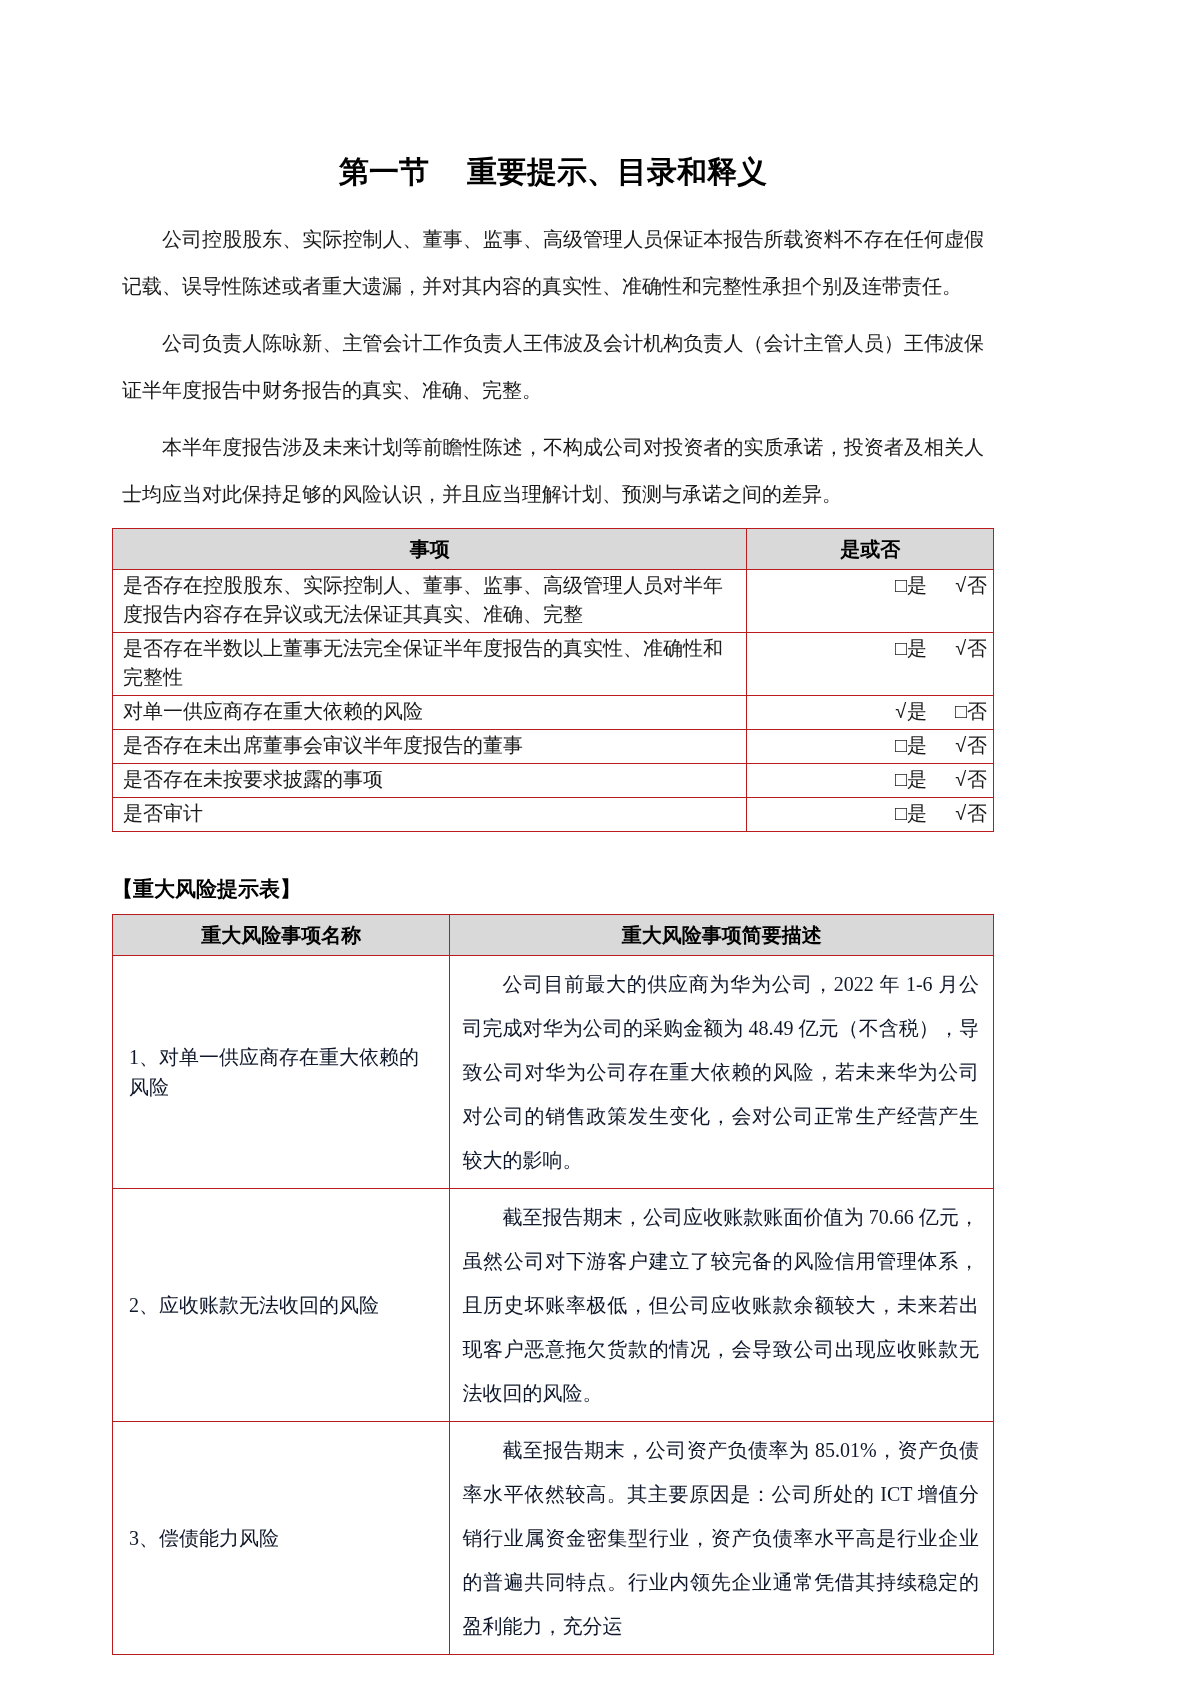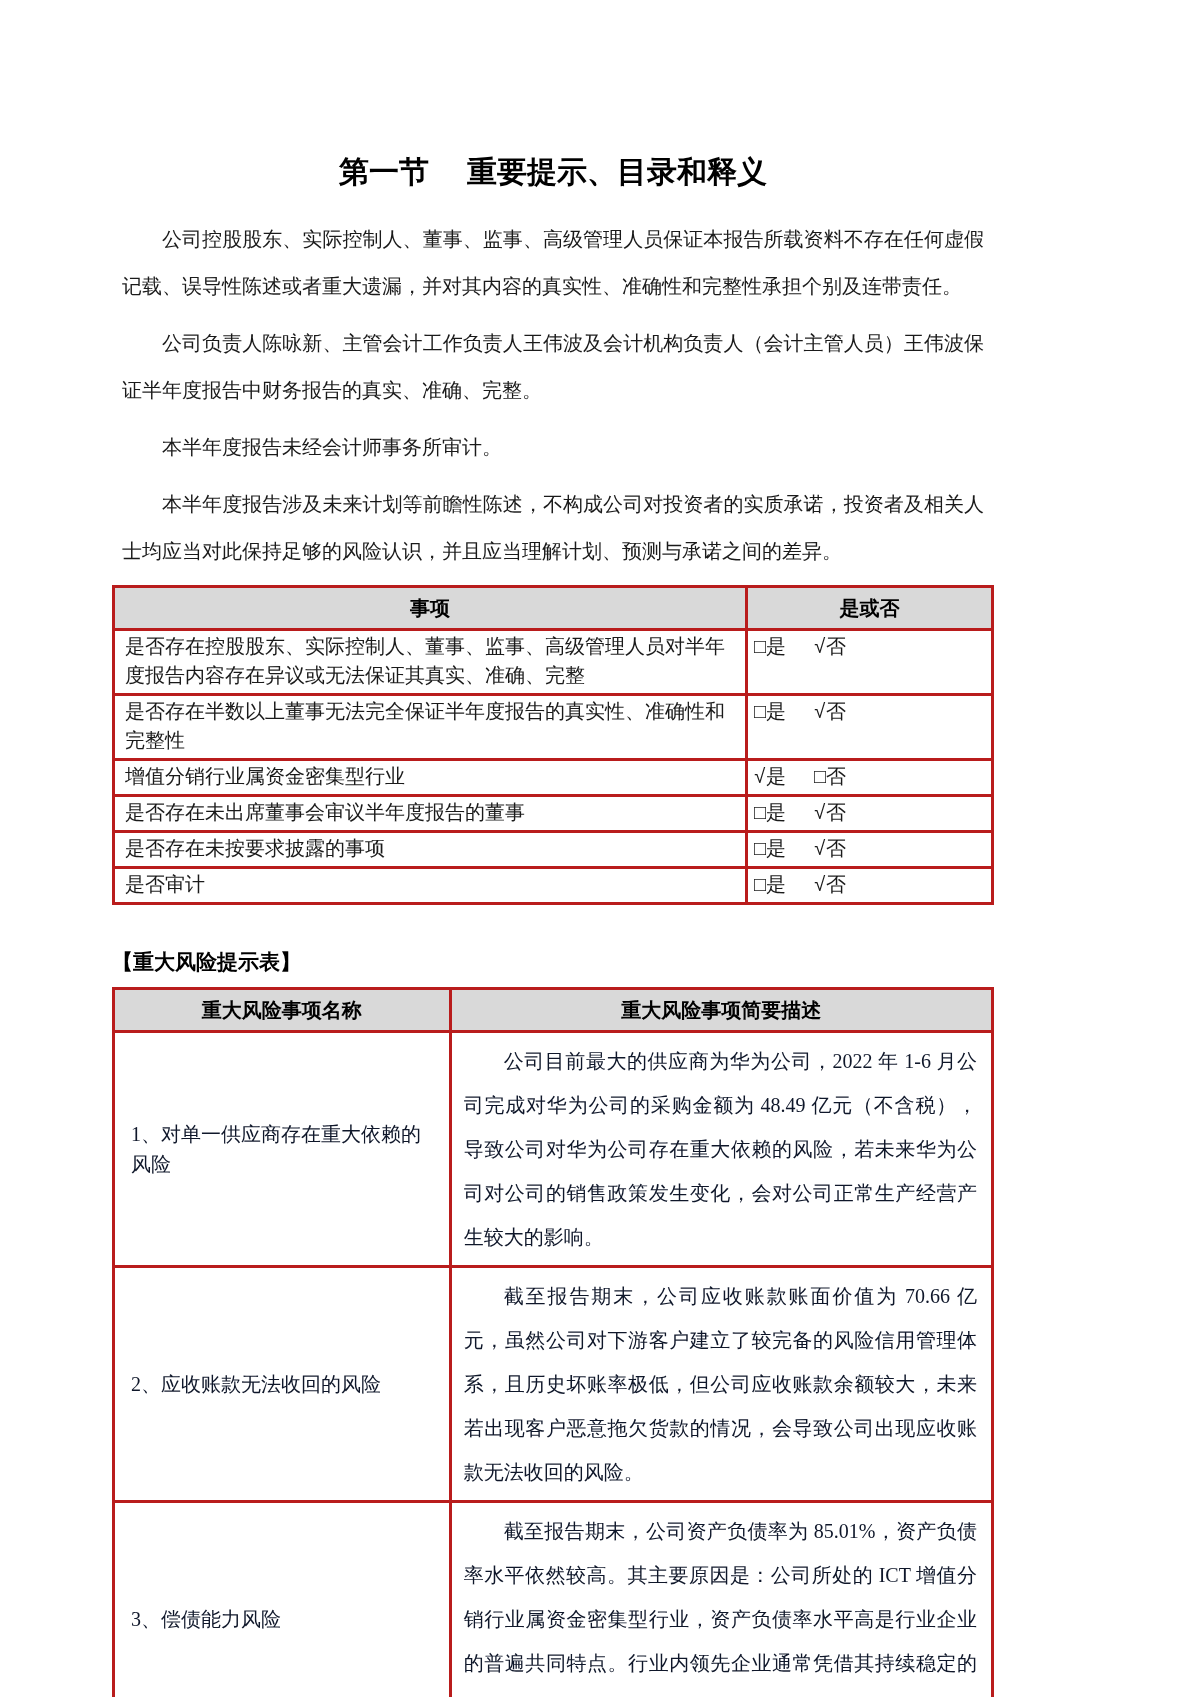--- a/index.html
+++ b/index.html
@@ -31,21 +31,21 @@
     text-align:justify;
     color:#1a1a1a;
   }
   table.doc-table{
     width:100%;
     margin-top:10px;
     border-collapse:collapse;
     table-layout:fixed;
   }
   table.doc-table th, table.doc-table td{
-    border:3px solid #b91c1c;
+    border:1px solid #b91c1c;
     box-sizing:border-box;
   }
   table.doc-table th{
     background:#d9d9d9;
     font-family:"Liberation Sans","DejaVu Sans",sans-serif;
     font-weight:bold;
     font-size:20px;
     line-height:30px;
     padding:5px 4px;
     text-align:center;
@@ -55,21 +55,21 @@
   .matters-table col.c-item{width:72%;}
   .matters-table col.c-ans{width:28%;}
   .matters-table td{
     font-size:20px;
     line-height:29px;
     vertical-align:top;
     color:#1a1a1a;
     font-family:Liberation Mono, monospace;
   }
   .matters-table td.item-cell{padding:2px 10px;text-align:left;}
-  .matters-table td.answer-cell{padding:2px 6px;text-align:left;white-space:nowrap;}
+  .matters-table td.answer-cell{padding:2px 6px;text-align:right;white-space:nowrap;}
   .matters-table td.answer-cell .ans{display:inline-block;}
   .matters-table td.answer-cell .ans + .ans{margin-left:16px;}
   
   .risk-heading{
     margin:42px 0 0 0;
     font-family:"Liberation Sans","DejaVu Sans",sans-serif;
     font-weight:bold;
     font-size:21px;
     line-height:30px;
     color:#000;
@@ -101,21 +101,20 @@
   <h1 class="doc-title">
     <span>第一节</span><span class="section-gap"></span><span>重要提示、目录和释义</span>
   </h1>
 
   <div class="body-paras">
 
       <p>公司控股股东、实际控制人、董事、监事、高级管理人员保证本报告所载资料不存在任何虚假记载、误导性陈述或者重大遗漏，并对其内容的真实性、准确性和完整性承担个别及连带责任。</p>
 
       <p>公司负责人陈咏新、主管会计工作负责人王伟波及会计机构负责人（会计主管人员）王伟波保证半年度报告中财务报告的真实、准确、完整。</p>
 
-      <p>本半年度报告未经会计师事务所审计。</p>
 
       <p>本半年度报告涉及未来计划等前瞻性陈述，不构成公司对投资者的实质承诺，投资者及相关人士均应当对此保持足够的风险认识，并且应当理解计划、预测与承诺之间的差异。</p>
     </div>
 
   <table class="doc-table matters-table">
     <colgroup>
         <col class="c-item">
         <col class="c-ans">
       </colgroup>
     <thead>
@@ -136,21 +135,21 @@
 
         <tr>
           <td class="item-cell">是否存在半数以上董事无法完全保证半年度报告的真实性、准确性和完整性</td>
           <td class="answer-cell">
             <span class="ans">□是</span>
             <span class="ans">√否</span>
           </td>
         </tr>
 
         <tr>
-          <td class="item-cell">增值分销行业属资金密集型行业</td>
+          <td class="item-cell">对单一供应商存在重大依赖的风险</td>
           <td class="answer-cell">
             <span class="ans">√是</span>
             <span class="ans">□否</span>
           </td>
         </tr>
 
         <tr>
           <td class="item-cell">是否存在未出席董事会审议半年度报告的董事</td>
           <td class="answer-cell">
             <span class="ans">□是</span>

